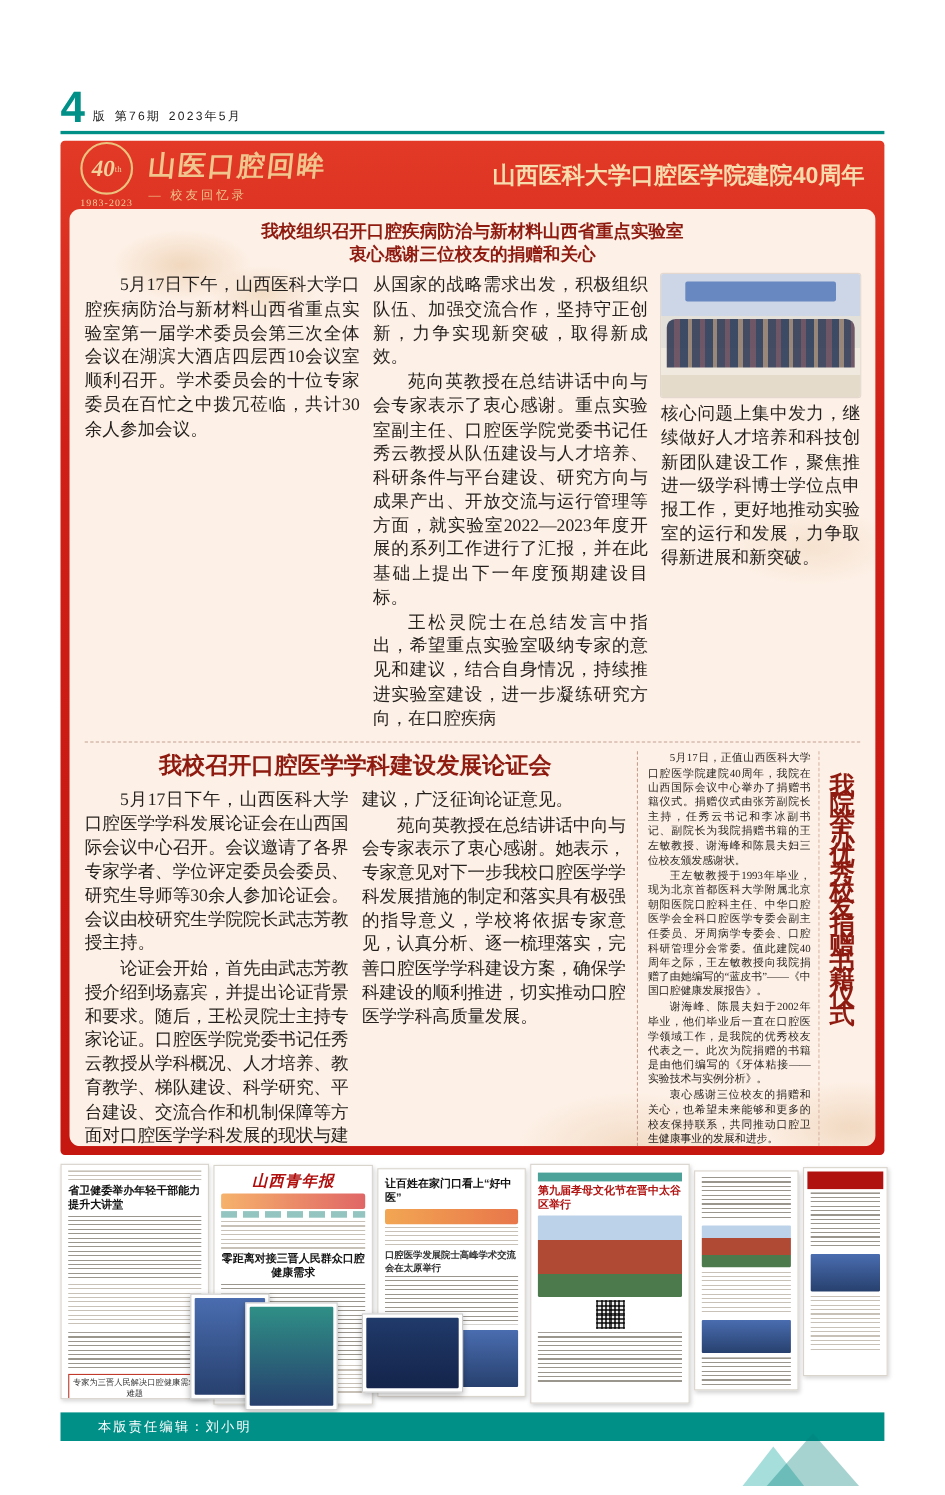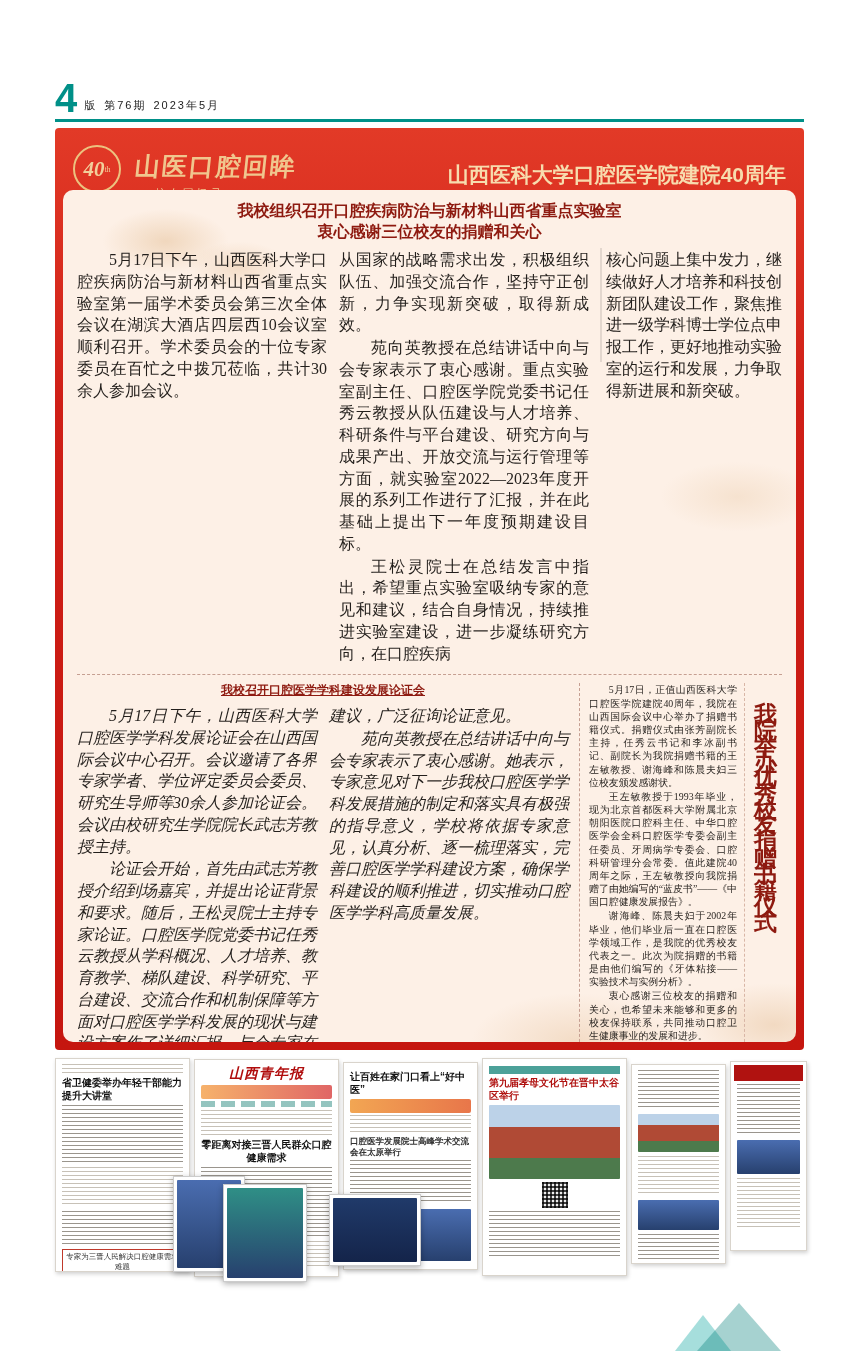--- a/index.html
+++ b/index.html
@@ -9,21 +9,21 @@
 
   
   .masthead{position:absolute;left:55px;top:82px;display:flex;align-items:flex-end;gap:7px;}
   .page-num{font-family:"Liberation Sans",sans-serif;font-weight:900;font-size:40px;line-height:.82;color:#009088;}
   .mast-small{font-size:11px;color:#1c1c1c;padding-bottom:2px;letter-spacing:2px;font-family:"Liberation Sans",sans-serif;}
   .rule{position:absolute;left:55px;right:55px;top:119px;height:3px;background:#009088;}
 
   
   .frame{position:absolute;left:55px;top:128px;width:749px;height:922px;border-radius:4px;
          background:linear-gradient(180deg,#e23a27 0%,#cf1f17 30%,#c5160f 100%);}
-  .banner{height:62px;display:flex;align-items:center;padding:16px 18px;gap:14px;color:#f2cf9b;}
+  .banner{height:62px;display:flex;align-items:center;padding:0 18px;gap:14px;color:#f2cf9b;}
   .logo-left{display:flex;flex-direction:column;align-items:center;}
   .logo-ring{width:44px;height:44px;border-radius:50%;border:2px solid #ecc27f;display:flex;align-items:center;justify-content:center;}
   .logo-num{font-size:21px;font-style:italic;font-weight:700;}
   .logo-th{font-size:8px;vertical-align:super;}
   .logo-years{font-size:9px;letter-spacing:1px;margin-top:2px;color:#f2cf9b;}
   .logo-title{font-size:25px;font-weight:800;transform:skewX(-6deg);letter-spacing:2px;color:#f0c68e;}
   .logo-sub{font-size:11px;margin-top:3px;letter-spacing:3px;color:#f0c68e;}
   .banner-title{margin-left:auto;font-family:"Liberation Sans",sans-serif;font-size:21px;font-weight:700;color:#f7dcae;}
 
   
@@ -31,45 +31,45 @@
     background:
       radial-gradient(90px 46px at 14% 6%, rgba(225,185,140,.45), transparent 70%),
       radial-gradient(70px 36px at 24% 9%, rgba(225,185,140,.35), transparent 70%),
       radial-gradient(110px 50px at 92% 36%, rgba(225,185,140,.25), transparent 70%),
       radial-gradient(150px 70px at 70% 100%, rgba(228,190,150,.40), transparent 70%),
       radial-gradient(120px 60px at 97% 98%, rgba(228,190,150,.45), transparent 70%),
       #fdf0e6;}
 
   .headline{font-family:"Liberation Sans",sans-serif;color:#8e1a10;font-weight:900;text-align:center;}
   .h-big{font-size:16px;line-height:1.32;}
-  .h-mid{font-size:12px;line-height:1.3;text-decoration:underline;}
+  .h-mid{font-size:21px;line-height:1.3;}
 
   .body-text{font-size:16px;line-height:1.36;text-align:justify;}
   .body-text p{margin:0 0 1px 0;text-indent:2em;}
   .body-text p.cont{text-indent:0;}
 
   .divider{border:0;border-top:1px dashed #c69f92;margin:9px 0 8px 0;}
 
   
   .art1-row{display:flex;gap:12px;margin-top:7px;}
   .art1-c{width:250px;}
-  .art1-c3{flex:1;display:flex;flex-direction:row;gap:5px;}
+  .art1-c3{flex:1;display:flex;flex-direction:column;gap:5px;}
 
   
   .mid{display:flex;}
   .left-main{width:492px;}
   .right-col{flex:1;border-left:1px dashed #c69f92;margin-left:10px;padding-left:9px;display:flex;gap:7px;min-height:740px;}
   .right-body{flex:1;display:flex;flex-direction:column;gap:6px;}
   .right-body .body-text{font-size:9.9px;line-height:1.33;}
   .vtitle{writing-mode:vertical-rl;text-orientation:upright;font-family:"Liberation Sans",sans-serif;
           font-weight:900;font-size:23px;color:#8e1a10;letter-spacing:16px;
           border-left:1px dashed #d8b6a6;padding-left:6px;}
 
   
-  .art2-row{display:flex;gap:12px;margin-top:6px;font-style:italic;}
+  .art2-row{display:flex;gap:12px;margin-top:6px;}
   .art2-c{width:240px;}
   .art2-photos{display:flex;gap:6px;margin-top:6px;}
 
   
   .art4-row{display:flex;gap:12px;margin-top:6px;}
   .art4-c{width:240px;}
   .art4-bottom{display:flex;gap:6px;margin-top:6px;align-items:flex-start;}
   .art4-c3 .body-text{font-size:9.4px;line-height:1.32;}
   .art4-c3{flex:1;}
 
@@ -304,17 +304,20 @@
       <div class="cph cph-blue"></div>
     </div>
     <div class="overlay o2">
       <div class="cph cph-blue" style="background:linear-gradient(180deg,#2f8f86,#27406e);"></div>
     </div>
     <div class="overlay o3">
       <div class="cph cph-blue" style="background:linear-gradient(180deg,#203a6a,#14244a);"></div>
     </div>
   </div>
 
+  <div class="footer-bar">
+    <span>本版责任编辑：刘小明</span>
+  </div>
 
   <div class="bd-tri bd1"></div>
   <div class="bd-tri bd2"></div>
 
 </div>
 
 </body></html>

